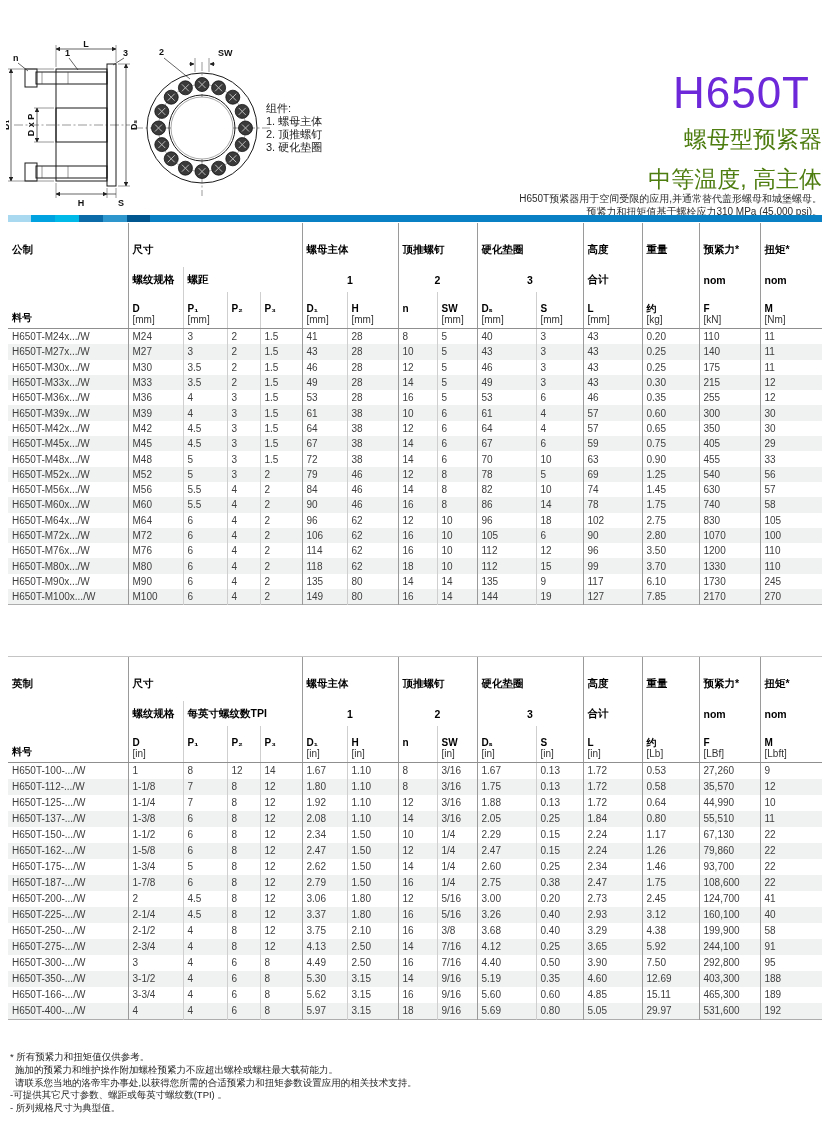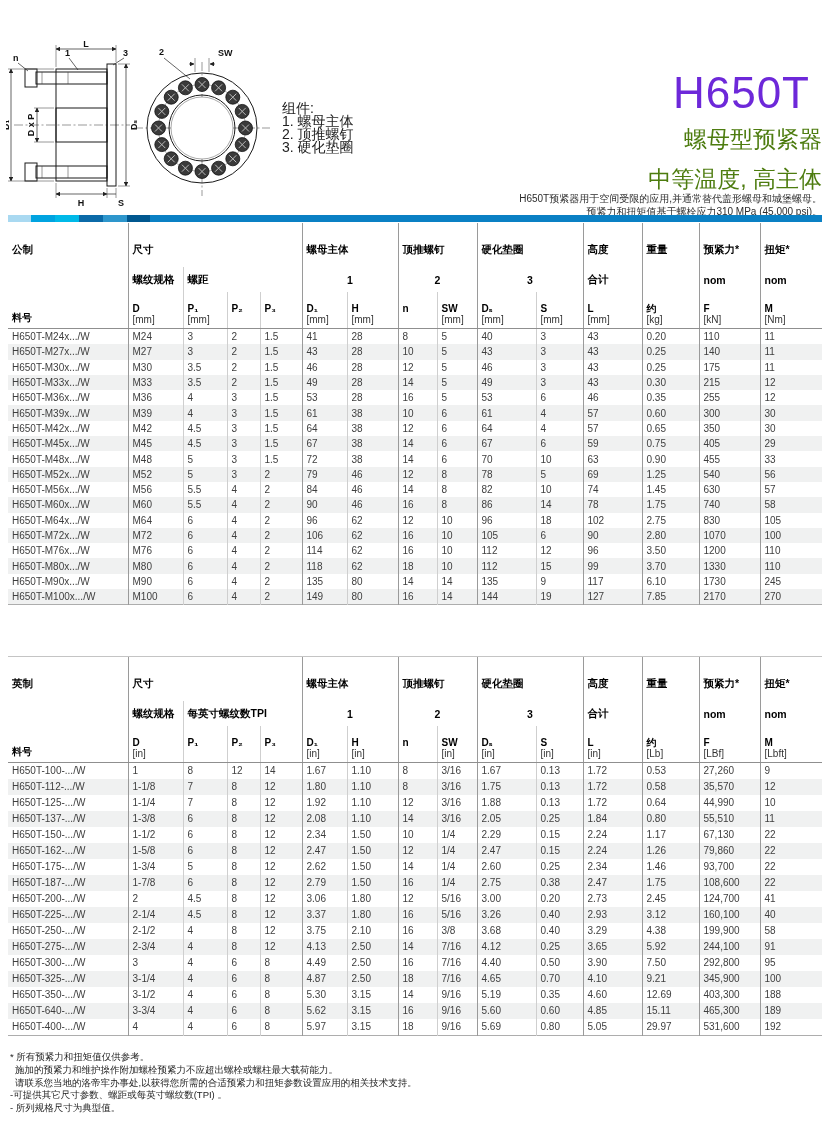--- a/index.html
+++ b/index.html
@@ -10,21 +10,21 @@
   .title-block{position:absolute;right:8px;top:60px;width:430px;text-align:right;}
   .title-block h1{margin:12px;font-size:44px;line-height:42px;font-weight:400;color:#6d28d9;letter-spacing:1px;}
   .subtitle{font-size:23px;line-height:26px;color:#4d7c0f;}
   .sub1{margin-top:2px;} .sub2{margin-top:14px;}
   .desc{margin-top:0;font-size:10px;line-height:13px;color:#2b2b2b;}
 
   
   .drawing{position:absolute;left:6px;top:40px;width:440px;height:170px;}
   .drawing svg{position:absolute;left:0;top:0;}
   svg text{font-family:"Liberation Sans","DejaVu Sans",sans-serif;font-size:9px;font-weight:bold;fill:#111;}
-  .legend{position:absolute;left:276px;top:62px;font-size:14px;line-height:13px;color:#222;font-weight:400;}
+  .legend{position:absolute;left:260px;top:62px;font-size:11px;line-height:13px;color:#222;font-weight:400;}
   .dim{stroke:#222;stroke-width:0.7;}
   .ext{stroke:#444;stroke-width:0.55;}
   .edge{stroke:#1a1a1a;stroke-width:1;fill:none;}
   .cl{stroke:#555;stroke-width:0.6;stroke-dasharray:9 2.5 2 2.5;}
   .lead{stroke:#222;stroke-width:0.7;}
 
   
   .tablewrap{position:absolute;left:8px;width:814px;}
   #metric{top:215px;}
   #imperial{top:656px;border-top:1px solid #c4c4c4;}
@@ -951,55 +951,38 @@
             <td class="bl-d">16</td>
             <td class="bl-l">7/16</td>
             <td class="bl-d">4.40</td>
             <td class="bl-l">0.50</td>
             <td class="bl-d">3.90</td>
             <td class="bl-d">7.50</td>
             <td class="bl-d">292,800</td>
             <td class="bl-d">95</td>
           </tr>
           <tr>
-            <td class="">H650T-325-.../W</td>
-            <td class="bl-d">3-1/4</td>
-            <td class="bl-l">4</td>
-            <td class="bl-l">6</td>
-            <td class="bl-l">8</td>
-            <td class="bl-d">4.87</td>
-            <td class="bl-l">2.50</td>
-            <td class="bl-d">18</td>
-            <td class="bl-l">7/16</td>
-            <td class="bl-d">4.65</td>
-            <td class="bl-l">0.70</td>
-            <td class="bl-d">4.10</td>
-            <td class="bl-d">9.21</td>
-            <td class="bl-d">345,900</td>
-            <td class="bl-d">100</td>
-          </tr>
-          <tr>
             <td class="">H650T-350-.../W</td>
             <td class="bl-d">3-1/2</td>
             <td class="bl-l">4</td>
             <td class="bl-l">6</td>
             <td class="bl-l">8</td>
             <td class="bl-d">5.30</td>
             <td class="bl-l">3.15</td>
             <td class="bl-d">14</td>
             <td class="bl-l">9/16</td>
             <td class="bl-d">5.19</td>
             <td class="bl-l">0.35</td>
             <td class="bl-d">4.60</td>
             <td class="bl-d">12.69</td>
             <td class="bl-d">403,300</td>
             <td class="bl-d">188</td>
           </tr>
           <tr>
-            <td class="">H650T-640-.../W</td>
+            <td class="">H650T-166-.../W</td>
             <td class="bl-d">3-3/4</td>
             <td class="bl-l">4</td>
             <td class="bl-l">6</td>
             <td class="bl-l">8</td>
             <td class="bl-d">5.62</td>
             <td class="bl-l">3.15</td>
             <td class="bl-d">16</td>
             <td class="bl-l">9/16</td>
             <td class="bl-d">5.60</td>
             <td class="bl-l">0.60</td>

